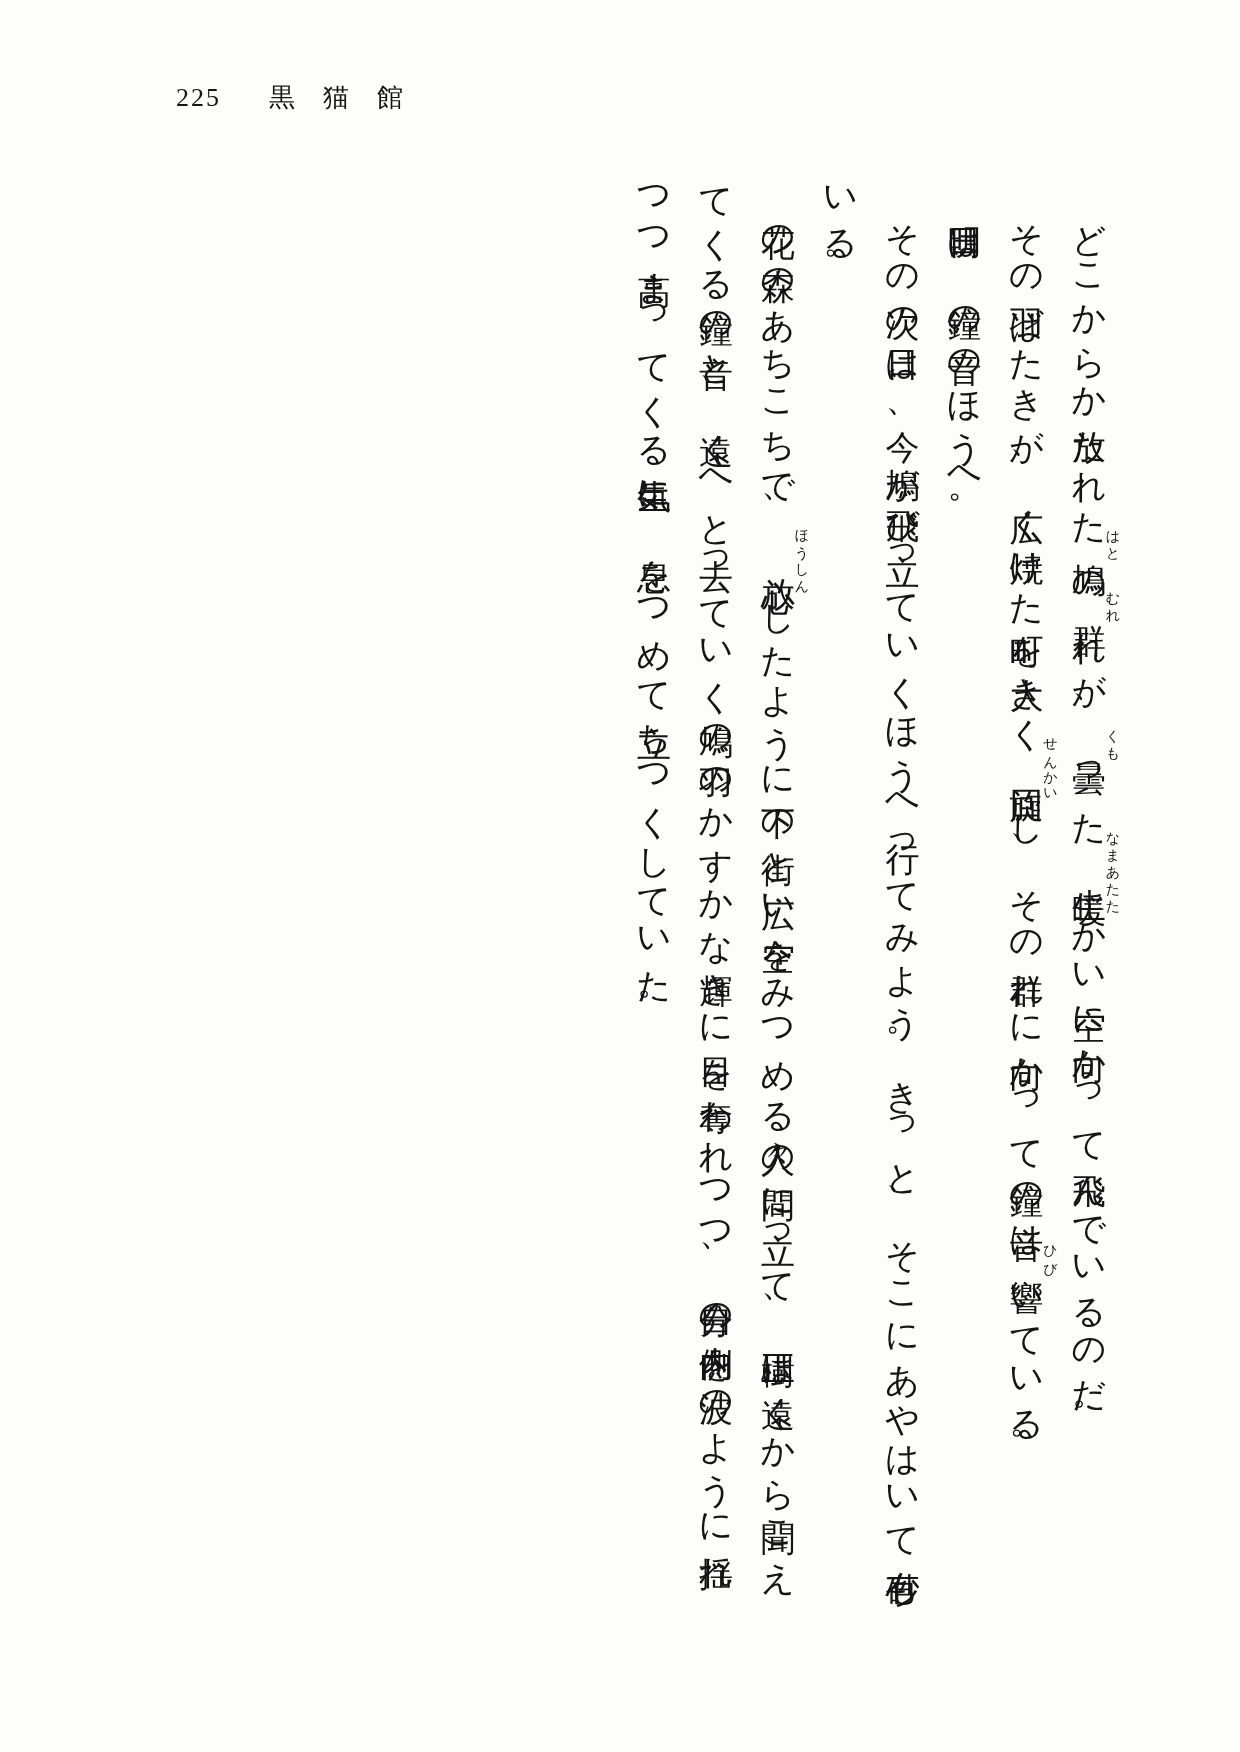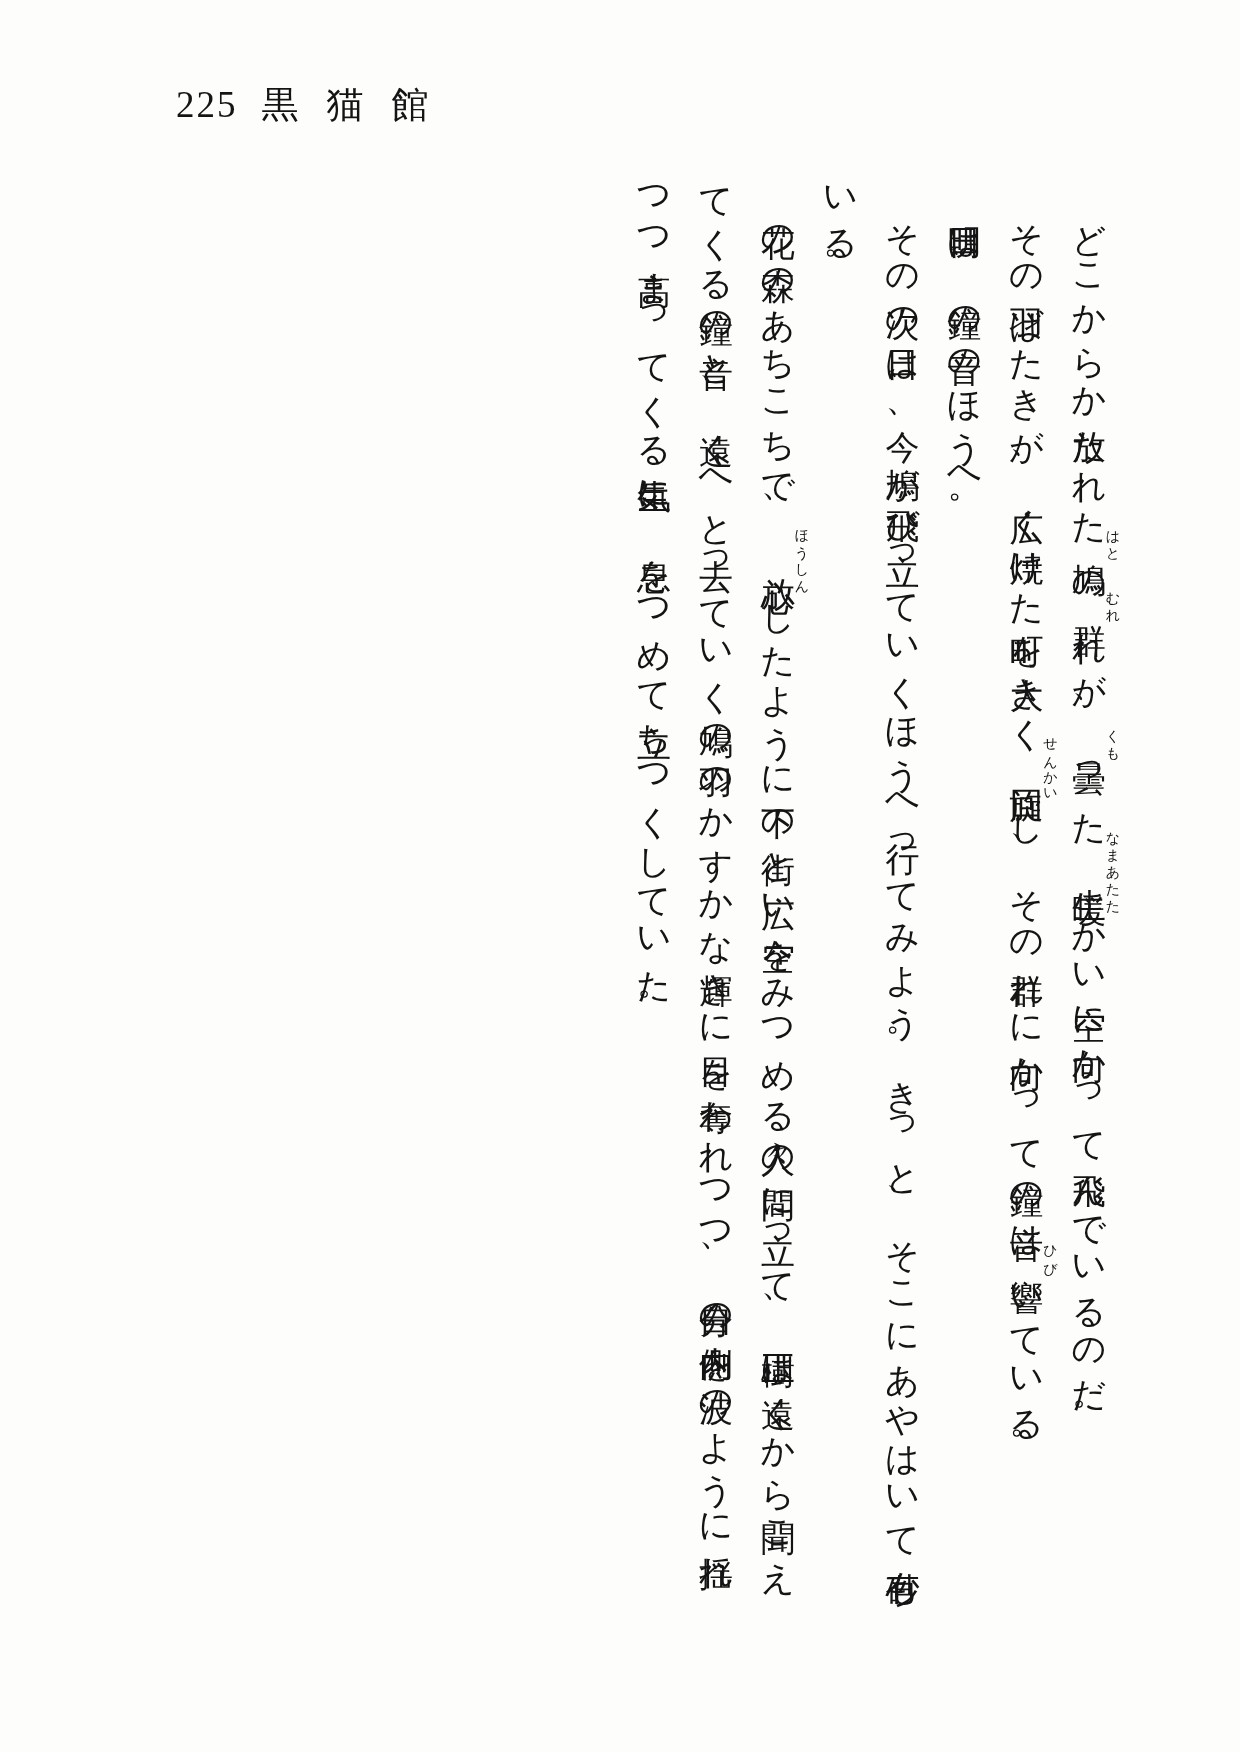--- a/index.html
+++ b/index.html
@@ -12,30 +12,30 @@
     overflow: hidden;
   }
   .page {
     position: absolute;
     inset: 0;
   }
   .page-header {
     position: absolute;
     top: 80px;
     left: 176px;
-    font-size: 37px;
+    font-size: 26px;
     display: flex;
     align-items: baseline;
     white-space: nowrap;
   }
   .page-number {
     letter-spacing: 2px;
   }
   .running-title {
-    margin-left: 24px;
+    margin-left: 48px;
     letter-spacing: 28px;
   }
   .text-body {
     position: absolute;
     top: 164px;
     right: 120px;
     width: 624px;
     height: 1442px;
     writing-mode: vertical-rl;
     text-orientation: mixed;

